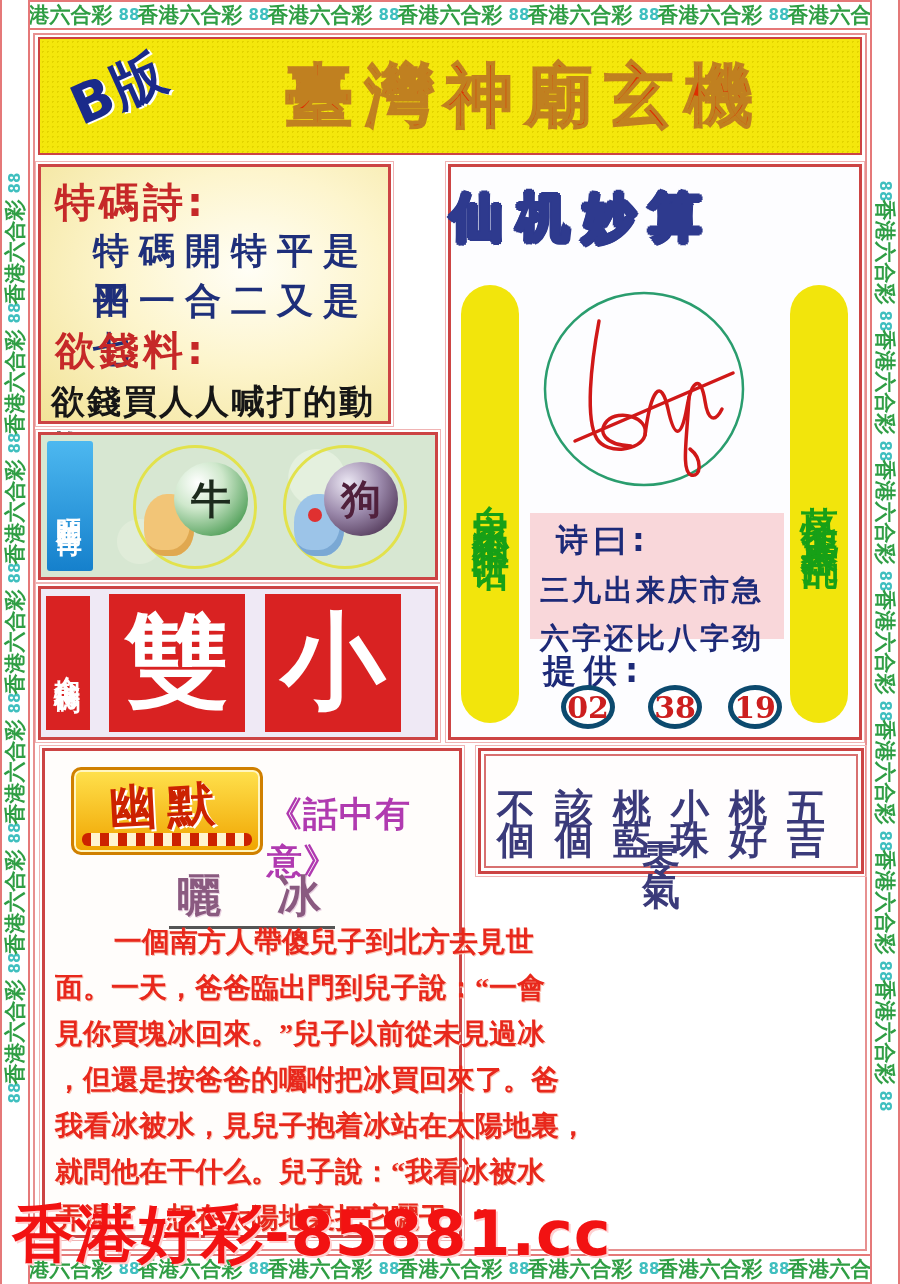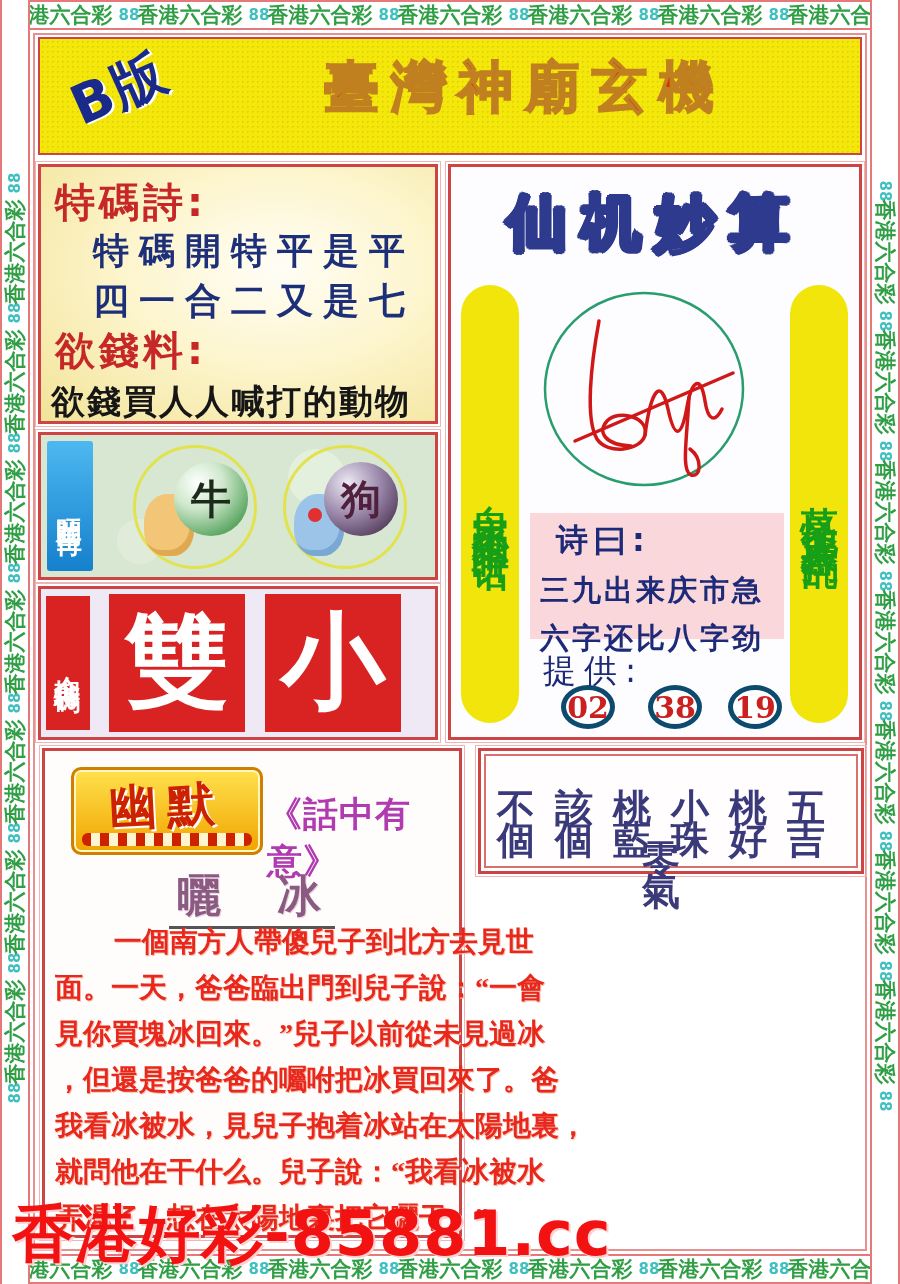--- a/index.html
+++ b/index.html
@@ -24,29 +24,29 @@
   
   .main-frame{position:absolute;left:33px;top:33px;width:834px;height:1218px;
               border:2px solid #e79090;background:#ffffff;z-index:1;}
 
   
   .banner{position:absolute;left:38px;top:37px;width:824px;height:118px;background:#f4e70c;
           background-image:radial-gradient(#e3d400 1px,transparent 1px);background-size:5px 5px;
           border:2px solid #cc4444;z-index:3;}
   .edition{position:absolute;left:30px;top:14px;font-size:54px;font-weight:bold;color:#1a2a8a;
            transform:rotate(-24deg);letter-spacing:2px;text-shadow:2px 2px 0 #ffffff;}
-  .main-title{position:absolute;left:160px;top:12px;width:650px;text-align:center;font-size:55px;
+  .main-title{position:absolute;left:160px;top:12px;width:650px;text-align:center;font-size:68px;
               font-weight:bold;color:#dd2e00;letter-spacing:12px;-webkit-text-stroke:2px #c08020;
               font-family:"DejaVu Serif",serif;}
 
   
   .panel{position:absolute;border:3px solid #cc4444;outline:1px solid #f0b4b4;outline-offset:2px;z-index:3;}
 
   
-  .poem-box{left:38px;top:164px;width:400px;height:260px;
+  .poem-box{left:38px;top:164px;width:353px;height:260px;
             background:radial-gradient(ellipse at 60% 40%, #fffef6 0%, #fdf5cd 45%, #f2e398 100%);}
   .pb-label{position:absolute;left:14px;font-size:40px;font-weight:bold;color:#c62828;letter-spacing:4px;}
   .pb-l1{top:8px;} .pb-l2{top:156px;}
   .pb-line{position:absolute;left:52px;font-size:36px;font-weight:bold;color:#1e2f7a;letter-spacing:10px;}
   .pb-p1{top:60px;} .pb-p2{top:110px;}
   .pb-animal{position:absolute;left:10px;top:212px;font-size:34px;font-weight:bold;color:#161616;letter-spacing:2px;}
 
   
   .zodiac-box{left:38px;top:432px;width:400px;height:148px;background:#d7e7d2;
               background-image:radial-gradient(circle at 70% 30%, #e4f0de 0 28px, transparent 29px),
@@ -70,33 +70,33 @@
   .special-box{left:38px;top:586px;width:400px;height:154px;background:#efe9f5;}
   .special-bar{position:absolute;left:5px;top:7px;width:44px;height:134px;background:#d92222;color:#ffffff;
                writing-mode:vertical-rl;text-orientation:upright;font-size:26px;font-weight:bold;
                display:flex;align-items:center;justify-content:center;letter-spacing:4px;}
   .special-sq{position:absolute;top:5px;width:136px;height:138px;background:#d92222;color:#ffffff;
               display:flex;align-items:center;justify-content:center;font-size:104px;font-weight:bold;}
   .sq1{left:68px;} .sq2{left:224px;}
 
   
   .oracle-box{left:448px;top:164px;width:414px;height:576px;background:#fdfdff;}
-  .oracle-title{position:absolute;left:0;top:16px;width:100%;text-align:center;font-size:60px;font-weight:bold;
+  .oracle-title{position:absolute;left:0;top:16px;width:100%;text-align:left;font-size:52px;font-weight:bold;
                 color:#ffffff;letter-spacing:14px;-webkit-text-stroke:3px #2e3a8e;
                 text-shadow:3px 0 0 #2e3a8e,-3px 0 0 #2e3a8e,0 3px 0 #2e3a8e,0 -3px 0 #2e3a8e,
                             2px 2px 0 #2e3a8e,-2px -2px 0 #2e3a8e,2px -2px 0 #2e3a8e,-2px 2px 0 #2e3a8e;}
   .pill{position:absolute;top:118px;width:58px;height:438px;background:#f2e50c;border-radius:30px;
         writing-mode:vertical-rl;text-orientation:upright;font-size:37px;font-weight:bold;color:#17a017;
         display:flex;align-items:center;justify-content:center;letter-spacing:8px;}
   .pill-left{left:10px;} .pill-right{left:339px;}
   .sig-wrap{position:absolute;left:90px;top:122px;width:206px;height:200px;}
   .verse-box{position:absolute;left:79px;top:346px;width:254px;height:126px;background:#f9d7da;padding:6px 10px;}
   .verse-label{font-size:32px;font-weight:bold;color:#1d2a78;letter-spacing:6px;margin-left:16px;}
   .verse-line{font-size:29px;font-weight:bold;color:#1d2a78;letter-spacing:3px;margin-top:8px;}
-  .provide-label{position:absolute;left:92px;top:482px;font-size:33px;font-weight:normal;color:#1d2a78;letter-spacing:8px;}
+  .provide-label{position:absolute;left:92px;top:482px;font-size:33px;font-weight:bold;color:#1d2a78;letter-spacing:8px;}
   .num-circle{position:absolute;top:518px;width:54px;height:44px;border:5px solid #0c4a6e;border-radius:50%;
               display:flex;align-items:center;justify-content:center;font-size:30px;font-weight:bold;
               color:#cc1f1f;font-family:"DejaVu Serif",serif;background:#ffffff;}
   .nc1{left:110px;} .nc2{left:197px;} .nc3{left:277px;}
 
   
   .humor-box{left:42px;top:748px;width:420px;height:490px;background:#fffdfb;}
   .humor-logo{position:absolute;left:26px;top:16px;width:192px;height:88px;
               background:linear-gradient(180deg,#ffe14d,#f0a400);border:3px solid #d08000;border-radius:10px;
               box-shadow:inset 0 0 0 2px #fff6c0;}

